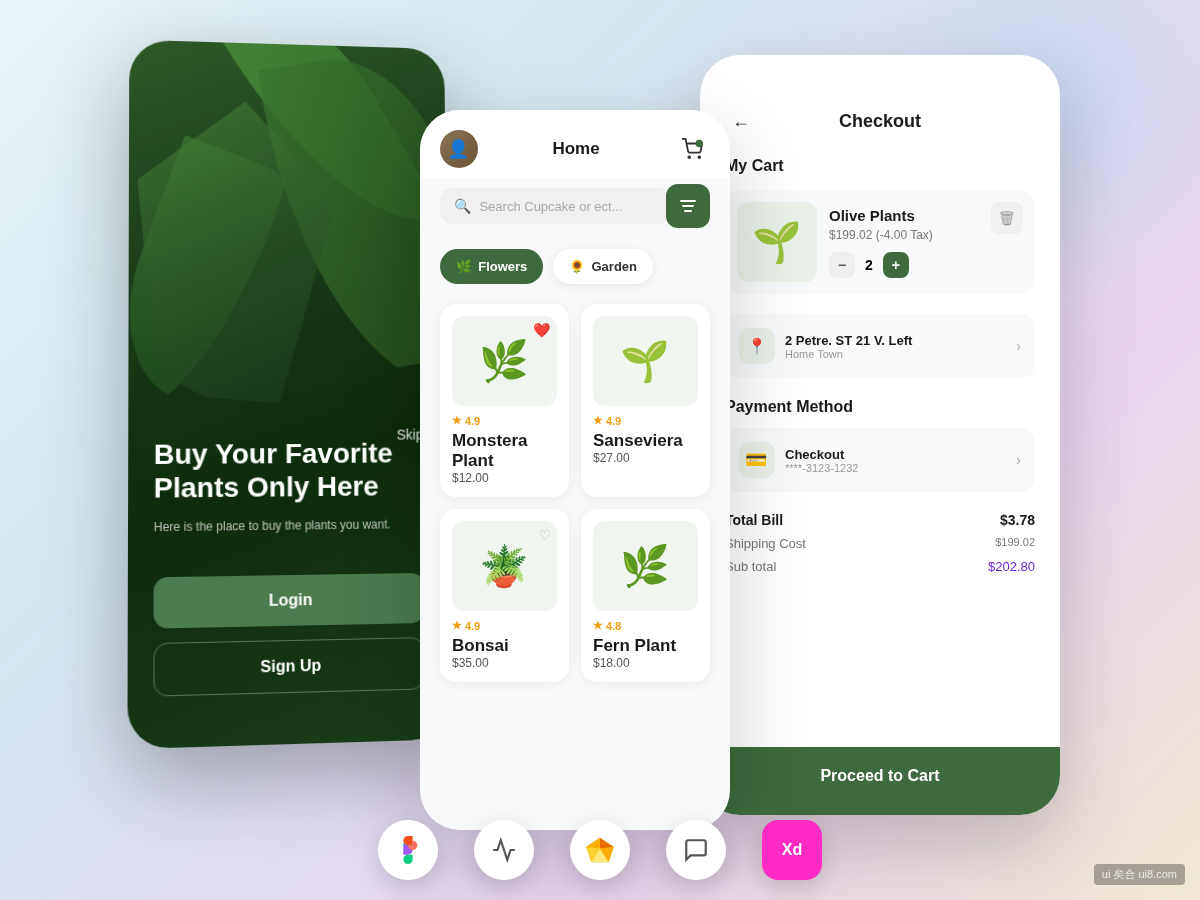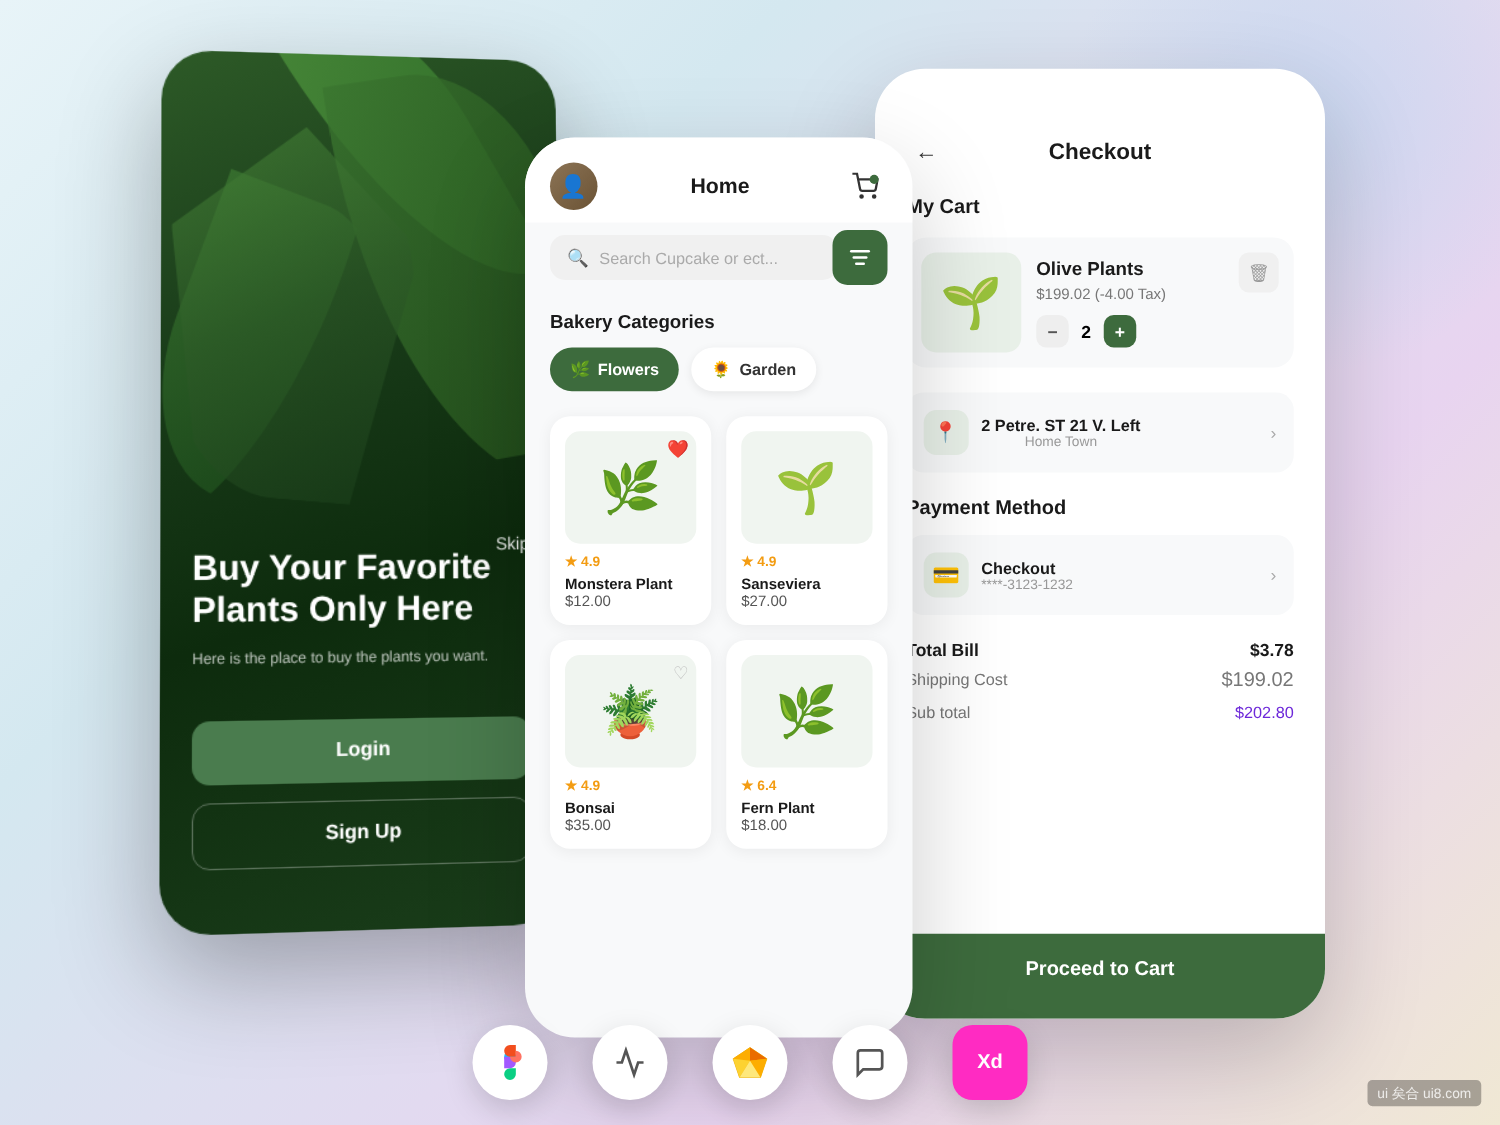--- a/index.html
+++ b/index.html
@@ -264,21 +264,21 @@
     .rating {
       display: flex;
       align-items: center;
       gap: 3px;
       font-size: 11px;
       color: #f39c12;
       font-weight: 600;
       margin-bottom: 4px;
     }
     .plant-name {
-      font-size: 12px;
+      font-size: 17px;
       font-weight: 600;
       color: #1a1a1a;
     }
     .plant-price {
       font-size: 12px;
       color: #555;
     }
     .plants-grid-2 {
       display: flex;
       gap: 12px;
@@ -410,21 +410,20 @@
       color: #3d6b3d;
     }
     .delivery-address {
       font-size: 13px;
       font-weight: 600;
       color: #1a1a1a;
     }
     .delivery-city {
       font-size: 11px;
       color: #999;
-      text-align: center;
     }
     .chevron { color: #aaa; font-size: 14px; }
 
     .payment-section-title {
       font-size: 16px;
       font-weight: 700;
       color: #1a1a1a;
       margin-bottom: 12px;
     }
     .payment-row {
@@ -474,21 +473,21 @@
     .total-value {
       font-size: 14px;
       font-weight: 700;
       color: #1a1a1a;
     }
     .cost-label {
       font-size: 13px;
       color: #777;
     }
     .cost-value {
-      font-size: 16px;
+      font-size: 11px;
       color: #777;
     }
     .subtotal-label {
       font-size: 13px;
       color: #777;
     }
     .subtotal-value {
       font-size: 13px;
       color: #6d28d9;
     }
@@ -599,21 +598,20 @@
     <div class="filter-btn" style="position:absolute; right:20px;">
       <div class="icon-filter">
         <div class="filter-line"></div>
         <div class="filter-line"></div>
         <div class="filter-line"></div>
       </div>
     </div>
   </div>
 
   <div class="categories-section">
-    <div class="section-title">Bakery Categories</div>
     <div class="categories-row">
       <div class="category-pill active">
         <span>🌿</span>
         <span>Flowers</span>
       </div>
       <div class="category-pill inactive">
         <span>🌻</span>
         <span>Garden</span>
       </div>
     </div>
@@ -653,21 +651,21 @@
           <span>★</span>
           <span>4.9</span>
         </div>
         <div class="plant-name">Bonsai</div>
         <div class="plant-price">$35.00</div>
       </div>
       <div class="plant-card">
         <div class="plant-img">🌿</div>
         <div class="rating">
           <span>★</span>
-          <span>6.4</span>
+          <span>4.8</span>
         </div>
         <div class="plant-name">Fern Plant</div>
         <div class="plant-price">$18.00</div>
       </div>
     </div>
   </div>
 </div>
 
 <div class="checkout-screen">
   <div class="checkout-header">

